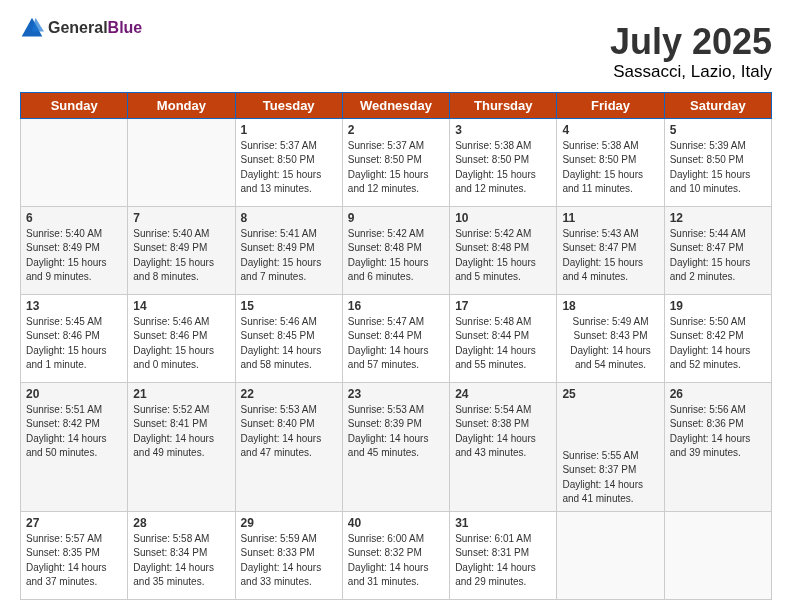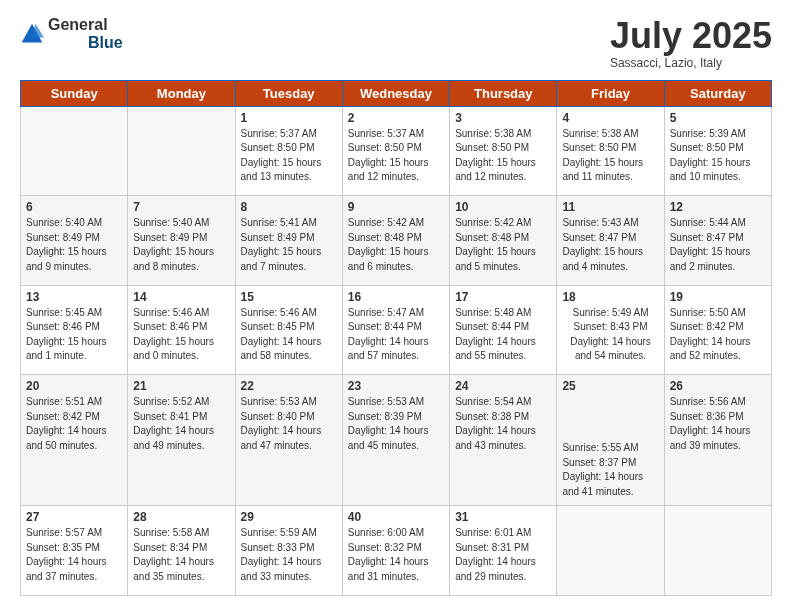--- a/index.html
+++ b/index.html
@@ -22,50 +22,52 @@
       justify-content: space-between;
       align-items: flex-start;
       margin-bottom: 10px;
     }
     .logo {
       display: flex;
       align-items: center;
     }
     .logo-text {
       display: flex;
-      flex-direction: column;
+      flex-direction: row;
       line-height: 1.1;
+      text-align: center;
     }
     .logo-general {
       font-size: 16px;
       font-weight: bold;
       color: #333;
     }
     .logo-blue {
       font-size: 16px;
       font-weight: bold;
-      color: #0c4a6e;
-      margin-left: 40px;
+      color: #701a75;
     }
     .logo-icon {
       width: 24px;
       height: 24px;
       margin-right: 4px;
     }
     .title-block {
+      text-align: right;
+      margin-top: 6px;
     }
     .main-title {
       font-size: 36px;
       font-weight: bold;
       color: #333;
       line-height: 1.1;
     }
     .subtitle {
-      font-size: 12px;
-      color: #404040;
+      font-size: 17px;
+      color: #000000;
     }
     .calendar {
       border: 1px solid #ccc;
       border-collapse: collapse;
       width: 100%;
       flex: 1;
       table-layout: fixed;
     }
     .calendar th {
       background-color: #c2410c;

